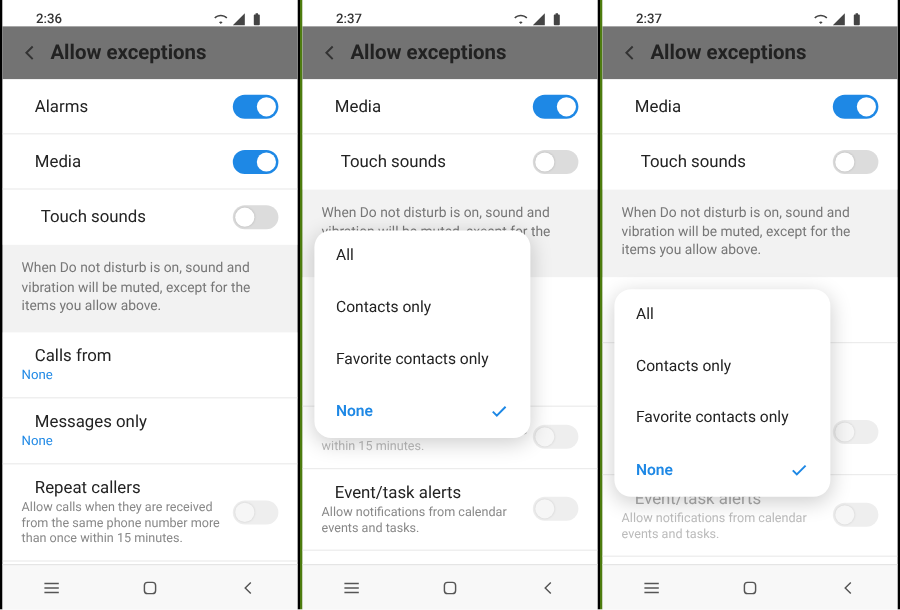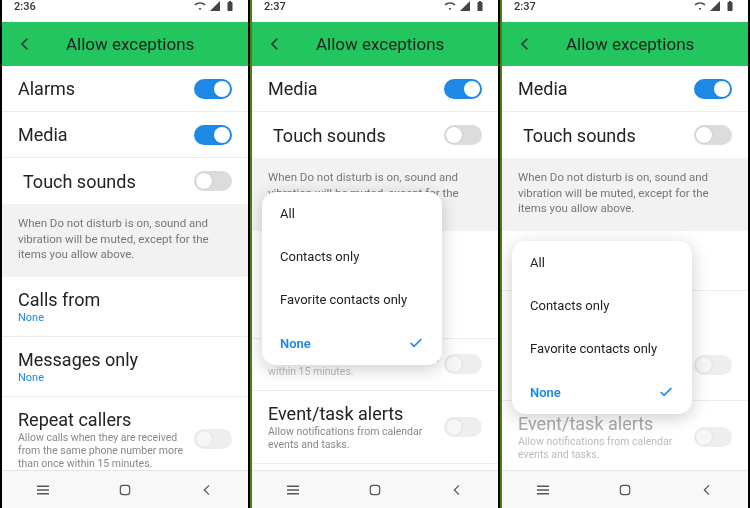--- a/index.html
+++ b/index.html
@@ -20,52 +20,53 @@
     display: flex;
     flex-direction: column;
     position: relative;
     overflow: hidden;
   }
   .screen:first-child { border-left: 2px solid #000; }
   .status-bar {
     height: 22px;
     background: #fff;
     display: flex;
-    align-items: flex-start;
+    align-items: flex-end;
     justify-content: space-between;
-    padding: 0 12px;
+    padding: 0 28px;
     font-size: 11px;
     font-weight: 500;
     color: #333;
   }
   .status-icons { display: flex; gap: 3px; align-items: center; }
   .status-icons svg { width: 12px; height: 12px; }
   .header {
     height: 44px;
-    background: #22c55e;
+    background: #737373;
     display: flex;
     align-items: center;
     padding: 0 14px;
-    gap: 32px;
+    gap: 8px;
+    font-weight: bold;
   }
   .header-title { font-size: 17px; color: #222; }
   .back-icon { width: 18px; height: 18px; }
   .content { flex: 1; overflow: hidden; position: relative; }
   .section { background: #fff; }
   .row {
     padding: 12px 16px;
     display: flex;
     align-items: center;
     justify-content: space-between;
     border-bottom: 1px solid #ececec;
     min-height: 46px;
   }
   .row:last-child { border-bottom: none; padding-left: 21px; }
   .row-text { flex: 1; }
-  .row-title { font-size: 18px; color: #222; }
+  .row-title { font-size: 14px; color: #222; margin-left: 11px; }
   .row-sub { font-size: 10.5px; color: #888; line-height: 1.25; margin-top: 1px; }
   .row-value { font-size: 11px; color: #1e88e5; margin-top: 1px; }
   .info-text {
     padding: 12px 16px 14px;
     font-size: 11.5px;
     color: #777;
     line-height: 1.35;
   }
   .toggle {
     width: 38px; height: 20px; border-radius: 20px;

